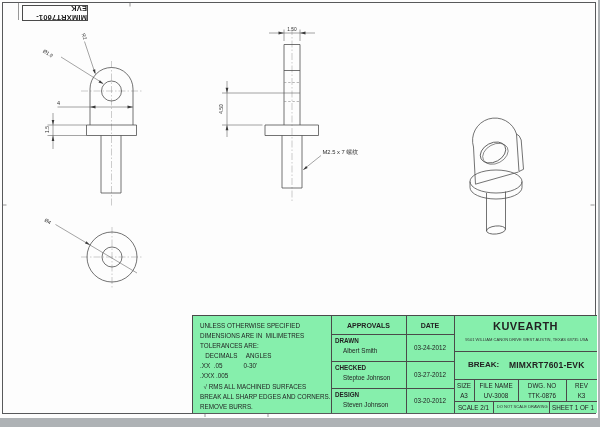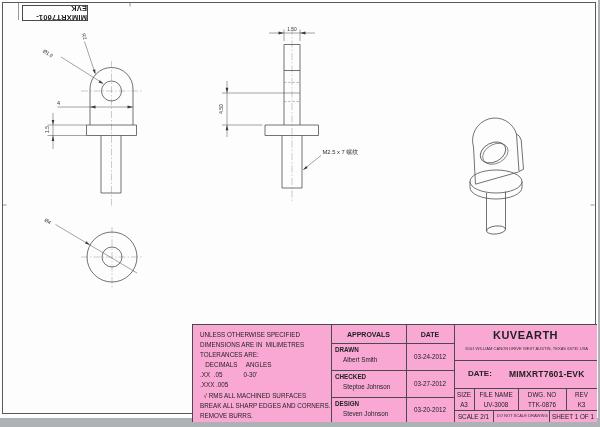--- a/index.html
+++ b/index.html
@@ -9,21 +9,21 @@
   .corner-box{position:absolute;left:22px;top:5px;width:64px;height:14px;border:1px solid #4a4a4a;display:flex;align-items:center;justify-content:center;transform:rotate(180deg);font-size:7.5px;font-weight:bold;letter-spacing:.2px;color:#1c1c1c;background:#fdfdfd}
   svg.draw{position:absolute;left:0;top:0}
   .geo{fill:none;stroke:#4f4f4f;stroke-width:.8}
   .hid{fill:none;stroke:#8a8a8a;stroke-width:.6;stroke-dasharray:2.4 1.8}
   .cl{fill:none;stroke:#9a9a9a;stroke-width:.5;stroke-dasharray:7 2 1.5 2}
   .dimln{fill:none;stroke:#5a5a5a;stroke-width:.55}
   .arr{fill:#3a3a3a;stroke:none}
   .dimtx{fill:#2f2f2f;font-family:"Liberation Sans",sans-serif}
   .tick{fill:none;stroke:#6b6b6b;stroke-width:.7}
   
-  .tb{position:absolute;left:192px;top:324px;width:404px;height:97px;border-left:1px solid #4a4a4a;border-top:1px solid #4a4a4a;background:#f9a8d4}
+  .tb{position:absolute;left:192px;top:315px;width:404px;height:97px;border-left:1px solid #4a4a4a;border-top:1px solid #4a4a4a;background:#86efac}
   .lv{position:absolute;width:0;border-left:1px solid #4a4a4a}
   .lh{position:absolute;height:0;border-top:1px solid #4a4a4a}
   .t{position:absolute;white-space:pre}
   .c{display:flex;align-items:center;justify-content:center;text-align:center}
   .notes{position:absolute;left:7px;top:5px;font-size:6.3px;line-height:10.1px;color:#1f1f1f}
   .small{font-size:6.3px}
   .bold{font-weight:bold}
   .shrink{transform-origin:0 50%}
 </style>
 </head>
@@ -161,21 +161,21 @@
     <div class="t small" style="left:150px;top:58px">Steptoe Johnson</div>
     <div class="t c small" style="left:213px;top:45px;width:48px;height:27px">03-27-2012</div>
 
     <div class="t small bold" style="left:142px;top:75px">DESIGN</div>
     <div class="t small" style="left:150px;top:85px">Steven Johnson</div>
     <div class="t c small" style="left:213px;top:72px;width:48px;height:25px">03-20-2012</div>
 
     <div class="t c bold" style="left:261px;top:3px;width:143px;height:14px;font-size:11px;letter-spacing:.5px">KUVEARTH</div>
     <div class="t c shrink" style="left:263px;top:18px;width:208px;height:12px;font-size:6px;transform:scale(.68);color:#333">9501 WILLIAM CANON DRIVE WEST AUSTIN, TEXAS 68735 USA</div>
 
-    <div class="t bold" style="left:275px;top:44px;font-size:8px">DATE:</div>
+    <div class="t bold" style="left:275px;top:44px;font-size:8px">BREAK:</div>
     <div class="t bold" style="left:316px;top:43.5px;font-size:8.5px;letter-spacing:.2px">MIMXRT7601-EVK</div>
 
     <div class="t c small" style="left:261px;top:64px;width:20px;height:10px">SIZE</div>
     <div class="t c small" style="left:281px;top:64px;width:44px;height:10px">FILE NAME</div>
     <div class="t c small" style="left:325px;top:64px;width:48px;height:10px">DWG. NO</div>
     <div class="t c small" style="left:373px;top:64px;width:31px;height:10px">REV</div>
 
     <div class="t c small" style="left:261px;top:74px;width:20px;height:11px">A3</div>
     <div class="t c small" style="left:281px;top:74px;width:44px;height:11px">UV-3008</div>
     <div class="t c small" style="left:325px;top:74px;width:48px;height:11px">TTK-0876</div>

